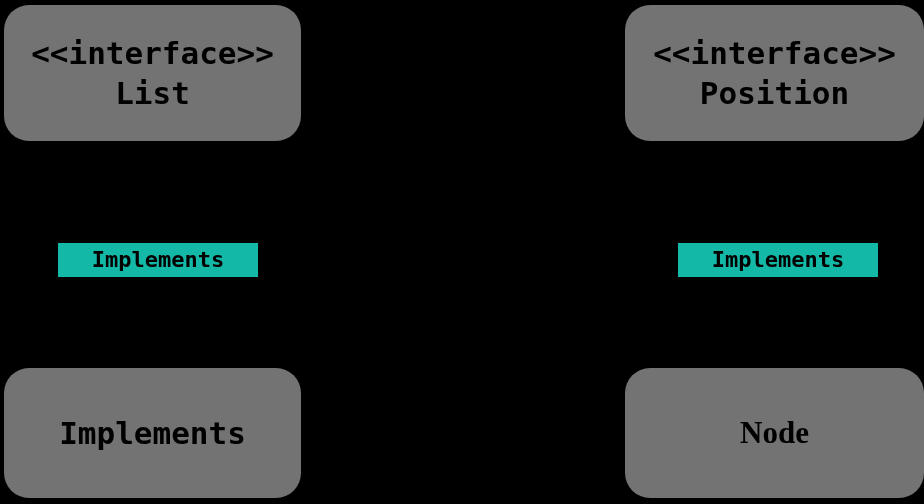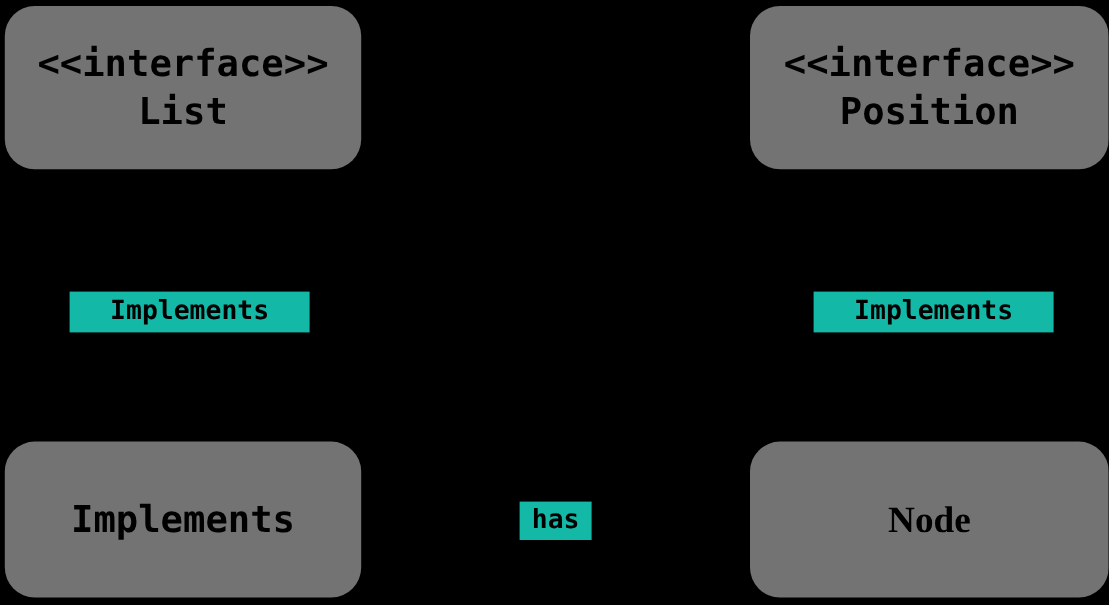--- a/index.html
+++ b/index.html
@@ -100,15 +100,14 @@
   </div>
 
   <div class="node-box" id="box-node">
     <span class="node-title">Node</span>
   </div>
 
   <div class="edge-label" id="label-implements-left">Implements</div>
 
   <div class="edge-label" id="label-implements-right">Implements</div>
 
-  <div class="edge-label" id="label-has">has</div>
 
 </div>
 
 </body></html>

